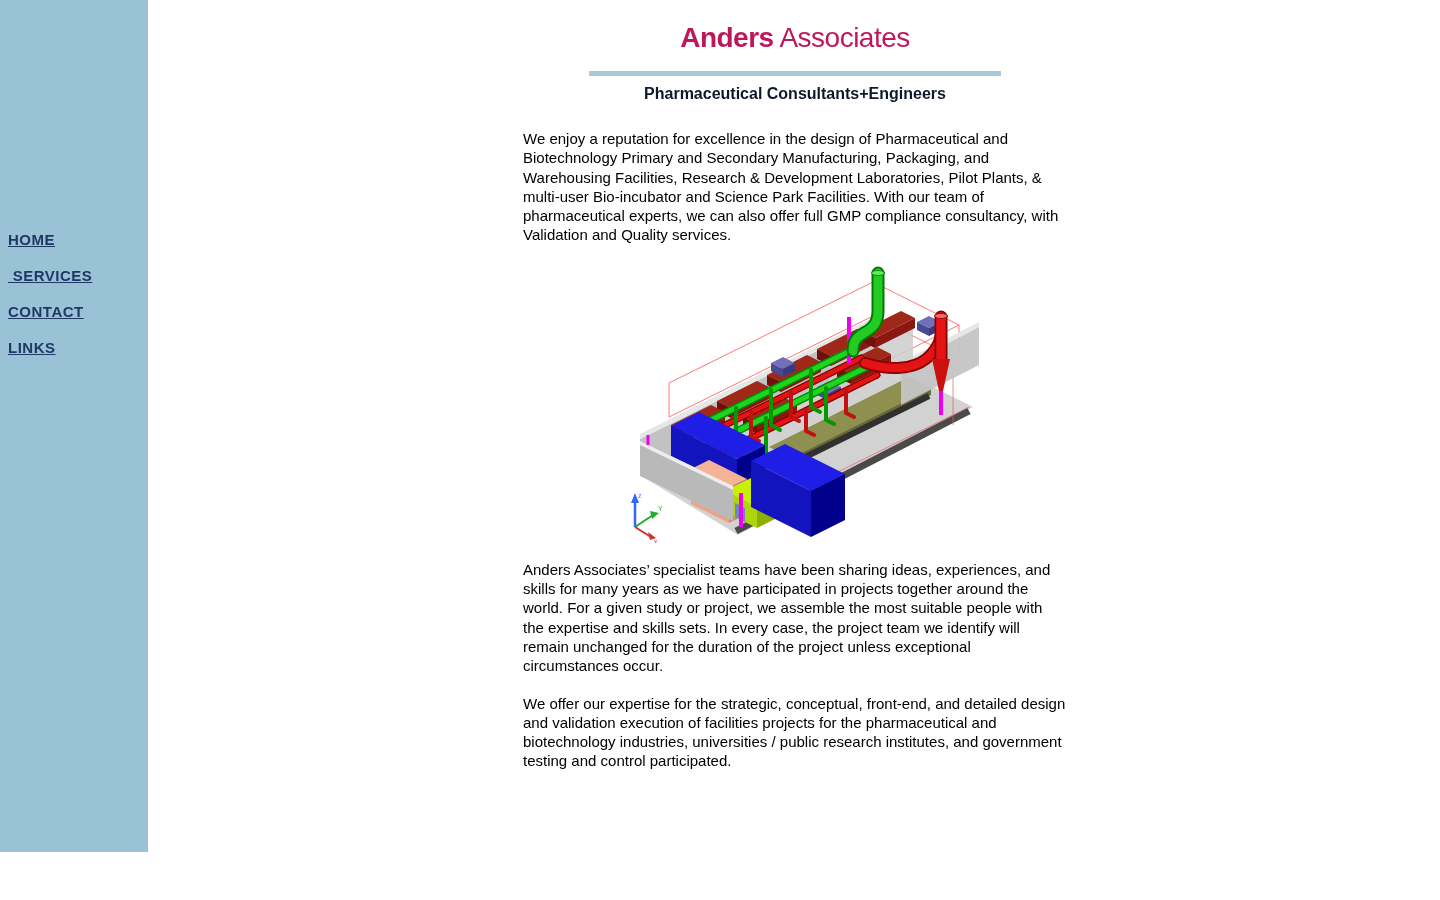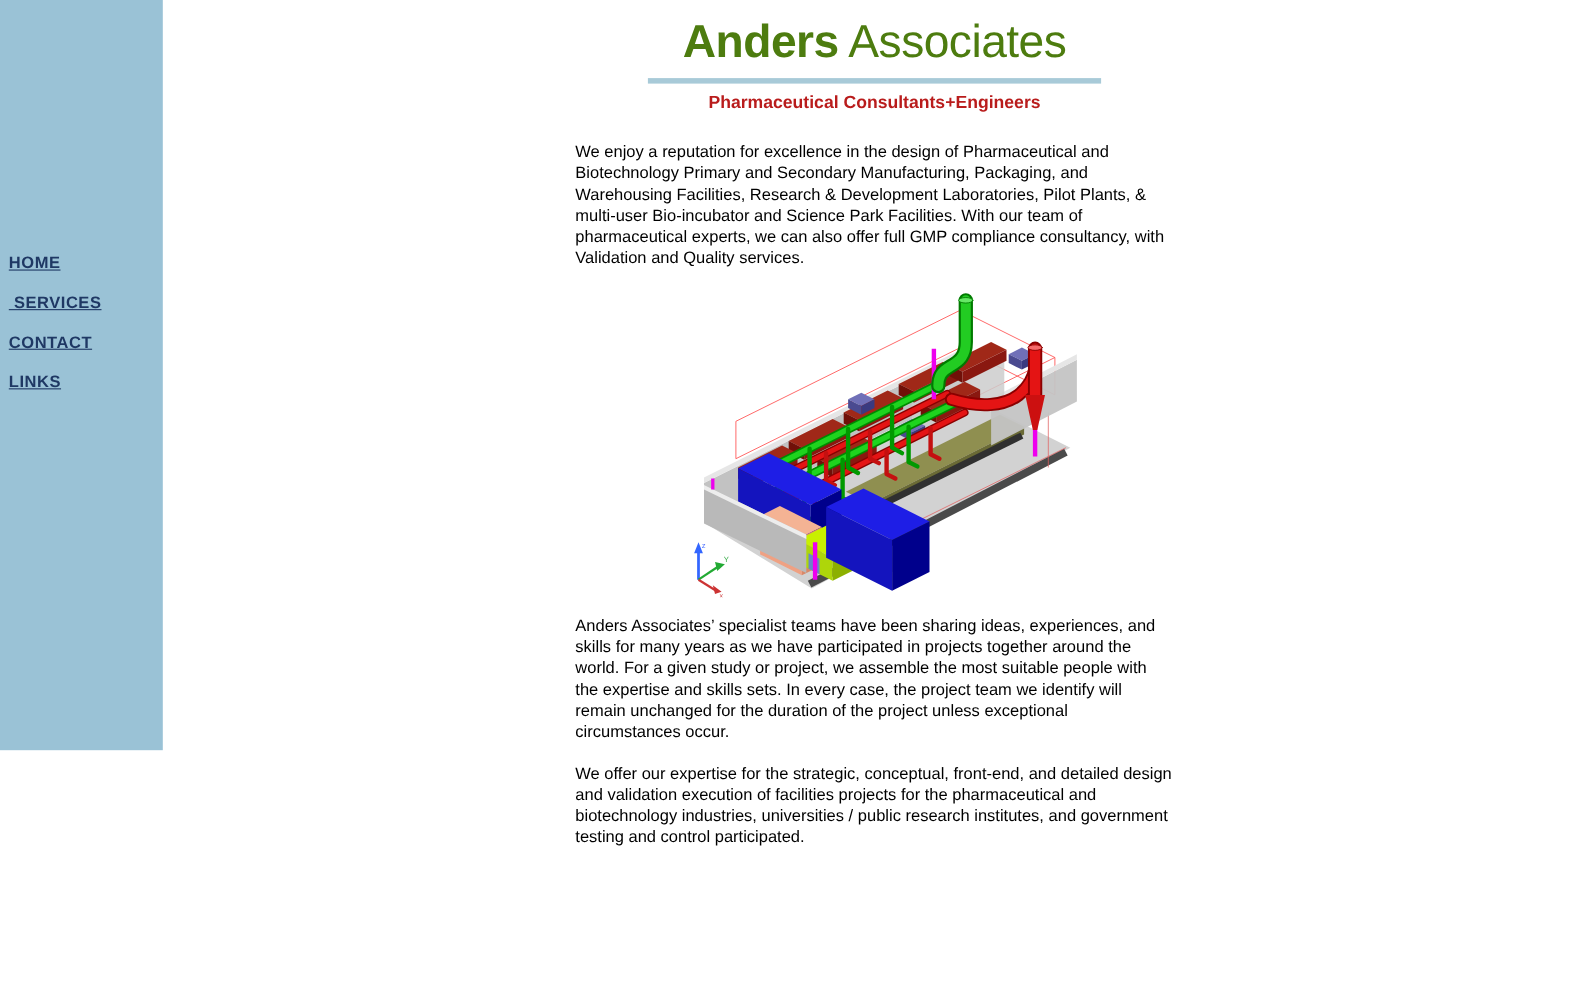--- a/index.html
+++ b/index.html
@@ -10,21 +10,21 @@
     font-family: "Liberation Sans", sans-serif;
     color: #000000;
     overflow: hidden;
     position: relative;
   }
 
   
   .sidebar {
     position: absolute;
     left: 0; top: 0;
-    width: 148px; height: 682px;
+    width: 148px; height: 852px;
     background: #9AC2D6;
   }
   .sidebar nav { padding-top: 230px; }
   .sidebar a {
     display: block;
     margin: 0 0 17px 8px;
     font-size: 15px;
     font-weight: bold;
     color: #1F3864;
     text-decoration: underline;
@@ -35,37 +35,37 @@
 
   
   .main {
     position: absolute;
     left: 523px; top: 0;
     width: 544px;
   }
   .masthead { text-align: center; }
   .page-title {
     margin: 14px 0 0 0;
-    font-size: 42px;
+    font-size: 28px;
     line-height: 48px;
-    color: #4d7c0f;
+    color: #be185d;
     font-weight: normal;
     letter-spacing: -0.5px;
   }
   .page-title .t-bold { font-weight: bold; }
   .title-rule {
     width: 412px; height: 5px;
     margin: 9px auto 0 auto;
     background: #A8CAD8;
   }
   .page-subtitle {
     margin-top: 9px;
     font-size: 16px;
     font-weight: bold;
-    color: #b91c1c;
+    color: #0f172a;
   }
 
   .body-copy { margin-top: 26px; }
   .body-copy p {
     margin: 0 0 18px 0;
     font-size: 15px;
     line-height: 19.3px;
   }
 
   .figure-wrap {

